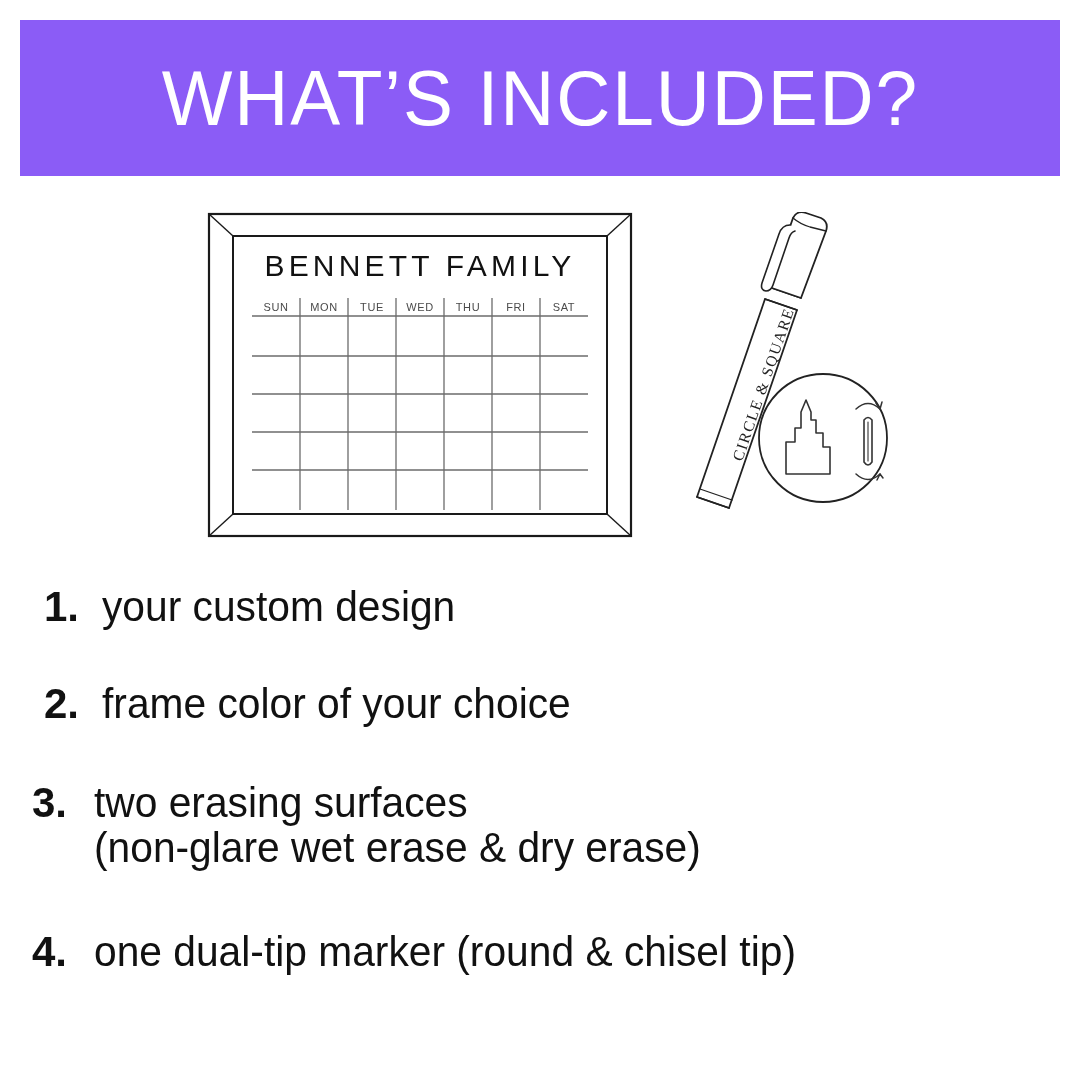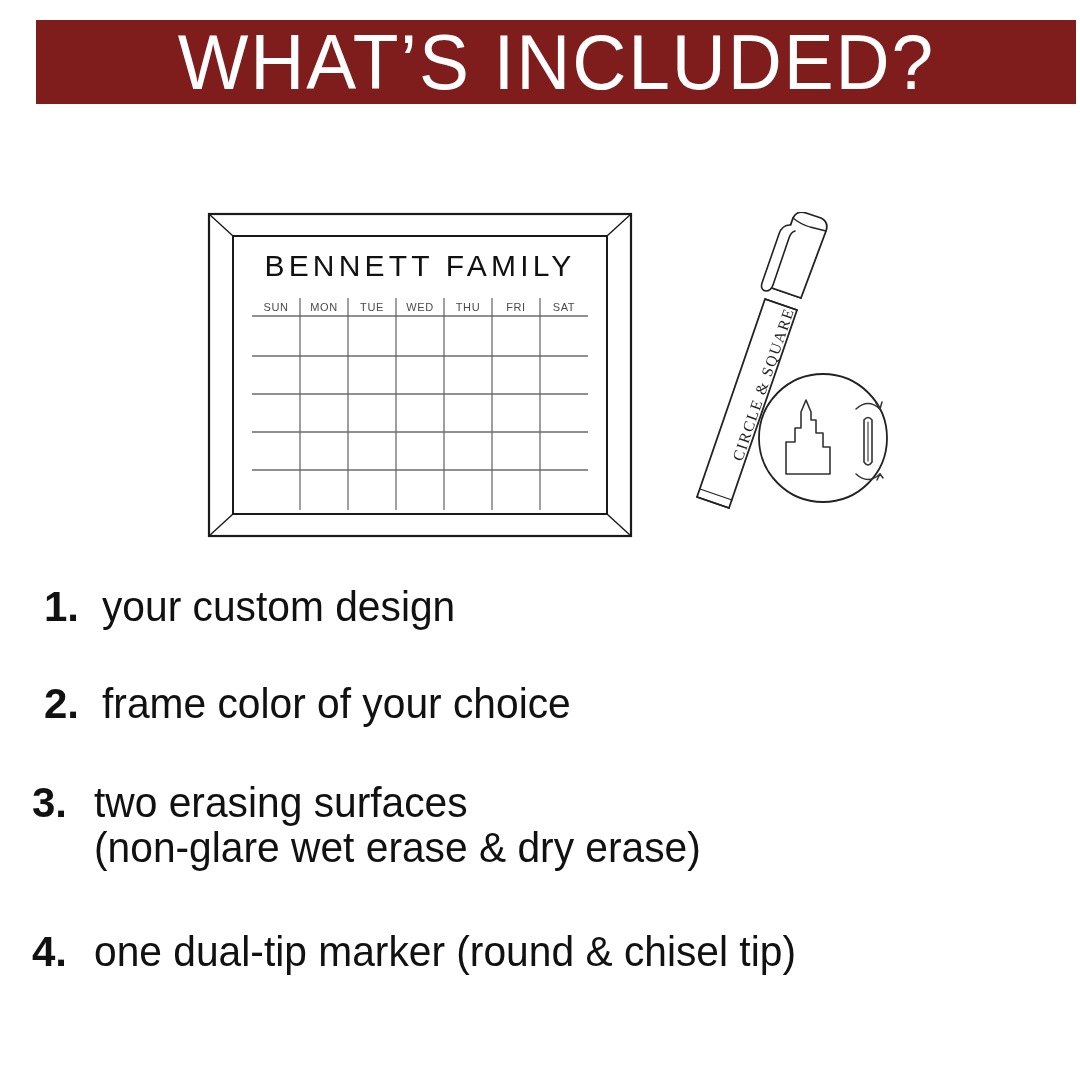--- a/index.html
+++ b/index.html
@@ -13,25 +13,25 @@
     height: 1080px;
     position: relative;
     overflow: hidden;
     font-family: "Liberation Sans", sans-serif;
     color: #1a1a1a;
   }
 
   
   #header-banner {
     position: absolute;
-    left: 36px;
+    left: 20px;
     top: 20px;
     width: 1040px;
-    height: 84px;
-    background: #7f1d1d;
+    height: 156px;
+    background: #8b5cf6;
     display: flex;
     align-items: center;
     justify-content: center;
   }
   #header-title {
     color: #ffffff;
     font-family: "Liberation Sans", sans-serif;
     font-size: 78px;
     font-weight: 300;
     letter-spacing: 2px;

